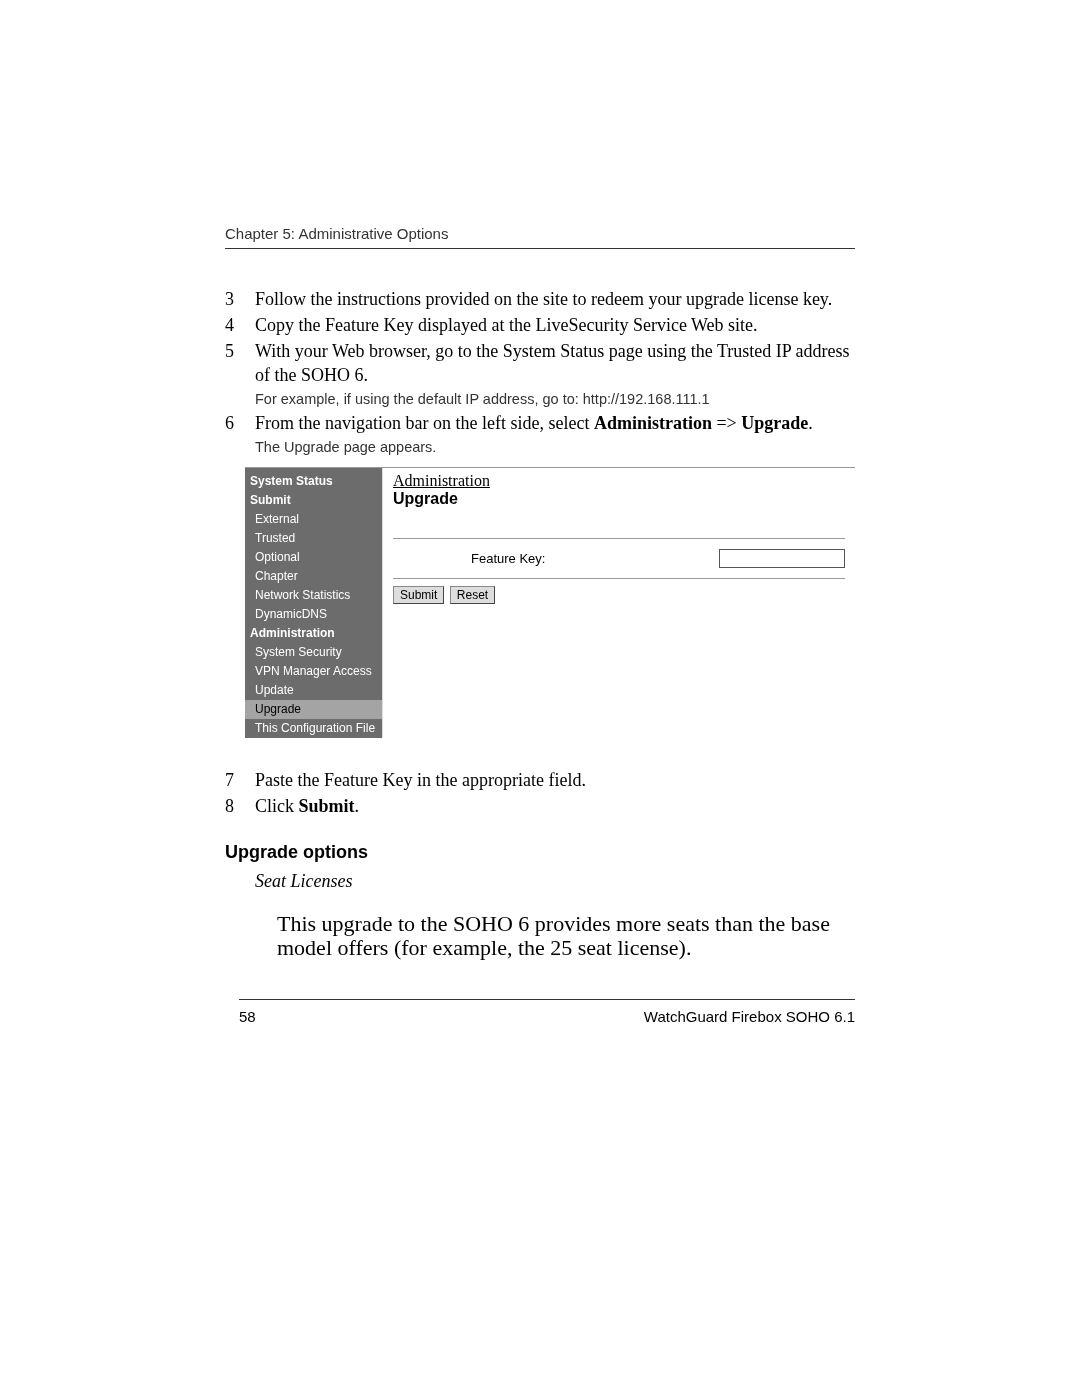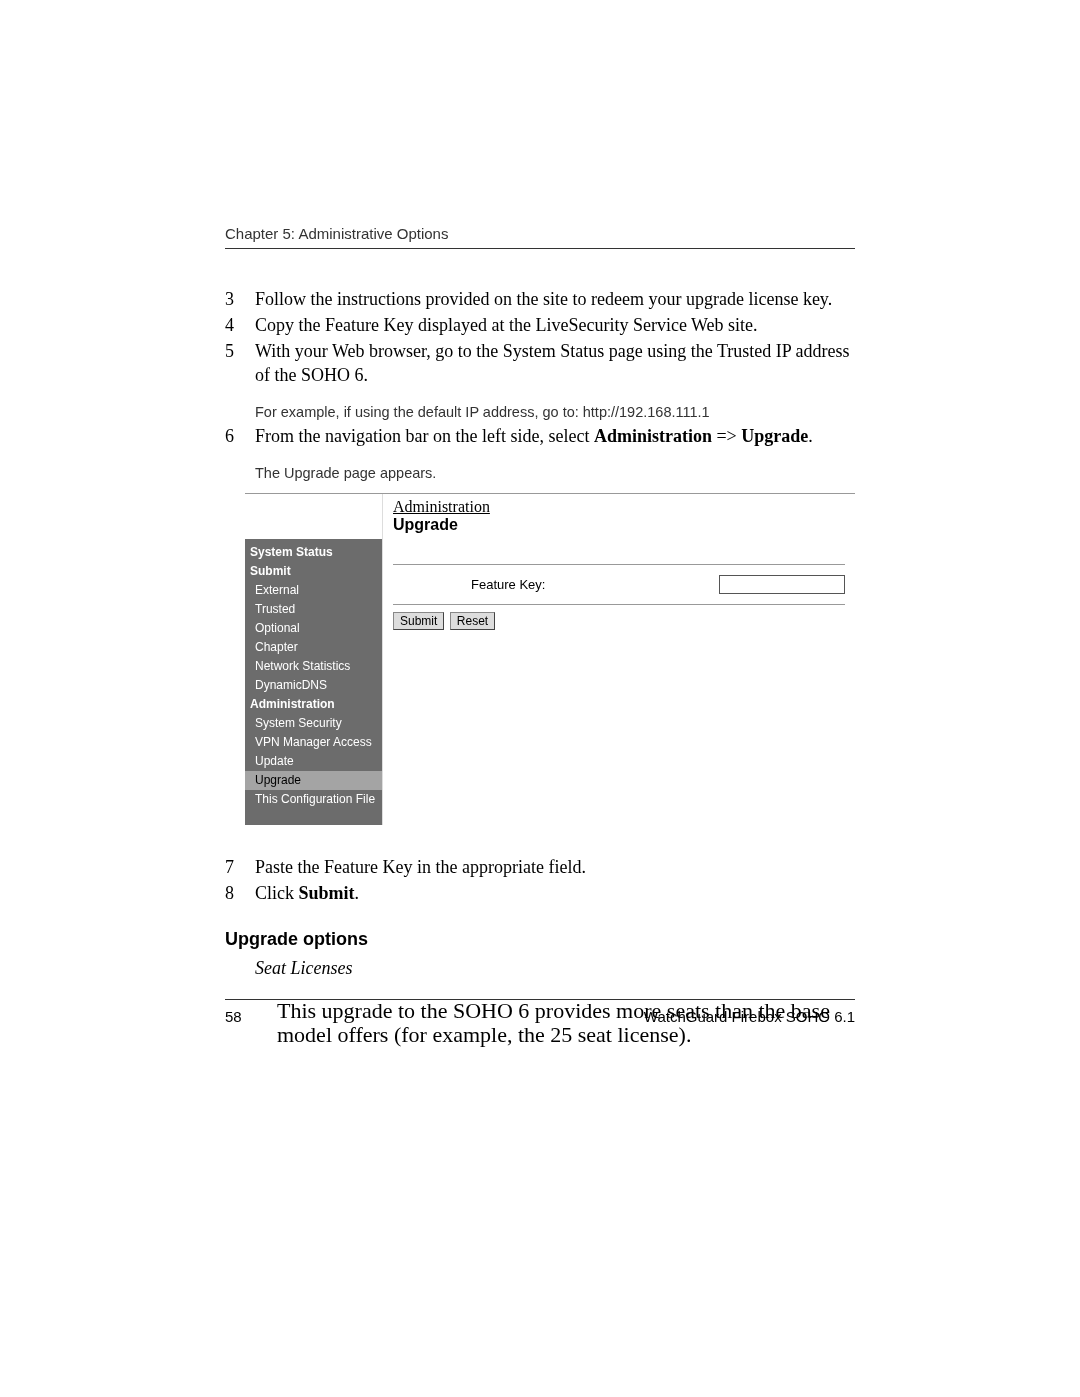--- a/index.html
+++ b/index.html
@@ -45,39 +45,38 @@
   .step-body {
     flex: 1;
     font-size: 18px;
     line-height: 24px;
   }
   .step-sub {
     font-family: Verdana, Arial, sans-serif;
     font-size: 14.5px;
     color: #333;
     line-height: 20px;
-    margin-top: 15px;
+    margin-top: 2px;
   }
   .b { font-weight: bold; }
 
   
   .ui-shot {
     margin: 10px 0 30px 20px;
     display: flex;
     border-top: 1px solid #999;
     font-family: Arial, Helvetica, sans-serif;
   }
   .nav {
     width: 137px;
     background: #6c6c6c;
     color: #fff;
     font-size: 12px;
-    padding: 4px 0 16px 0;
+    padding: 4px 0 0 0;
     min-height: 228px;
-    margin-top: 45px;
   }
   .nav-item {
     padding: 1px 4px 1px 10px;
     white-space: nowrap;
     line-height: 17px;
     cursor: default;
   }
   .nav-head {
     font-weight: bold;
     padding-left: 5px;
@@ -156,21 +155,21 @@
     margin-bottom: 20px;
   }
   .subsec-body {
     margin-left: 52px;
     font-size: 22px;
     line-height: 24px;
   }
 
   .footer {
     position: absolute;
-    left: 225px;
+    left: 239px;
     right: 225px;
     bottom: 372px;
   }
   .footer-rule {
     border: none;
     border-top: 1px solid #333;
     margin: 0 0 8px 0;
   }
   .footer-row {
     display: flex;

